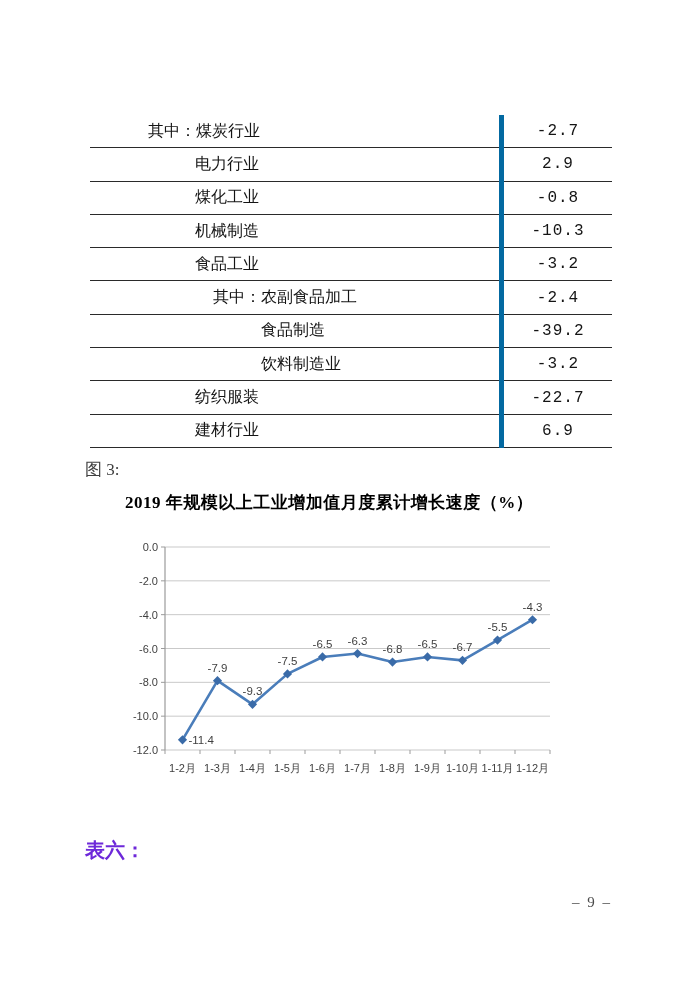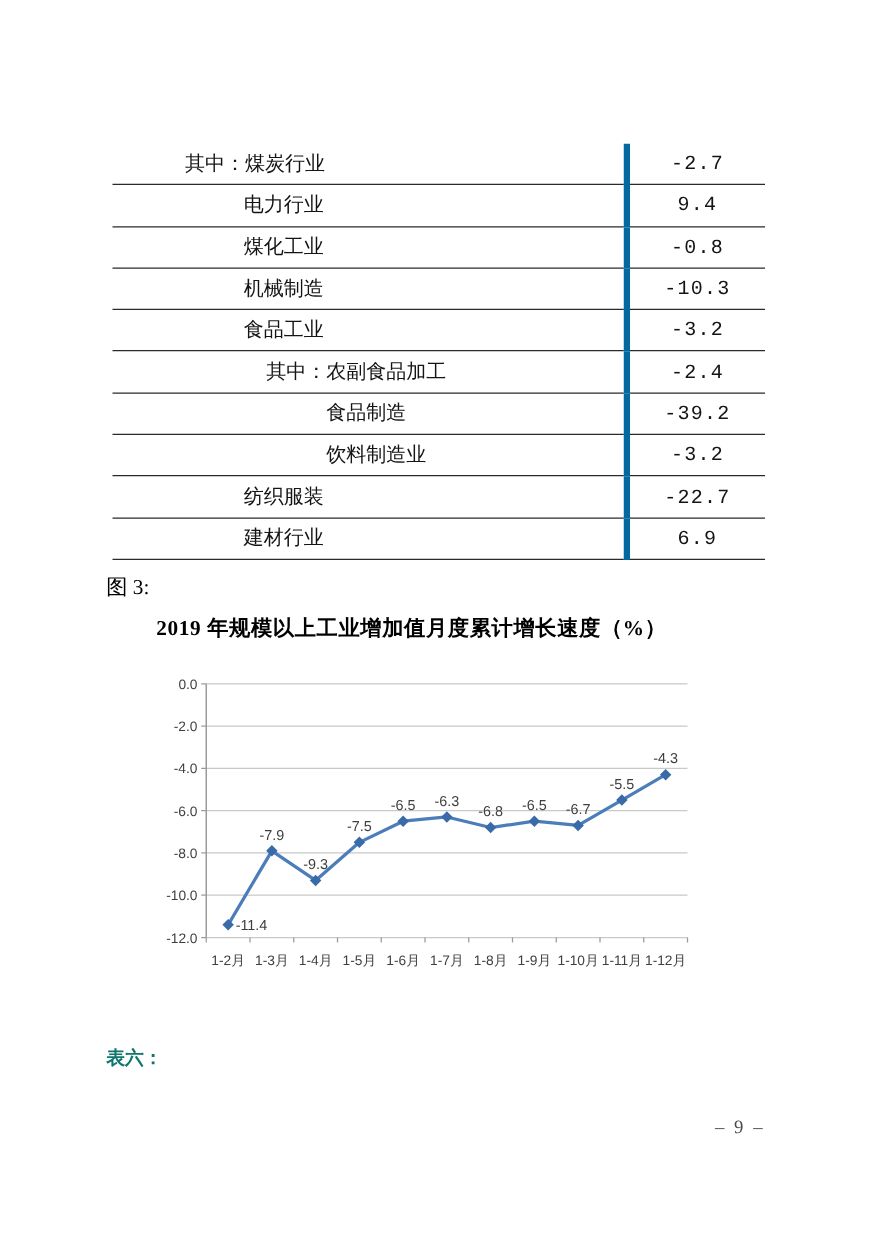--- a/index.html
+++ b/index.html
@@ -17,51 +17,51 @@
     height:32.3px;padding:0;border-bottom:1px solid #2a2a2a;
     white-space:nowrap;overflow:hidden;
   }
   .industry-table td.cell-label{width:351px;border-right:5px solid #0369a1;}
   .industry-table td.cell-value{text-align:center;letter-spacing:1px;font-family:Liberation Mono, monospace;}
   .ind0{padding-left:58px !important;}
   .ind1{padding-left:105px !important;margin-top:11px;}
   .ind2{padding-left:123px !important;}
   .ind3{padding-left:171px !important;}
   .fig-label{
-    position:absolute;left:85px;top:458px;font-size:17px;color:#000000;
+    position:absolute;left:85px;top:458px;font-size:17px;color:#404040;
   }
   .chart-title{
     position:absolute;left:125px;top:491px;width:450px;text-align:left;
     font-weight:bold;font-size:17px;color:#000;letter-spacing:0.5px;
   }
   .chart{position:absolute;left:120px;top:535px;}
   .chart text{font-family:"Liberation Sans","DejaVu Sans",sans-serif;}
   .table6-label{
-    position:absolute;left:85px;top:837px;font-size:15px;font-weight:bold;
-    font-family:Liberation Serif, serif;color:#0f766e;
+    position:absolute;left:85px;top:837px;font-size:20px;font-weight:bold;
+    font-family:Liberation Serif, serif;color:#6d28d9;
   }
   .page-number{
     position:absolute;top:894px;right:88px;font-size:15px;color:#4a4a4a;
     letter-spacing:2px;
   }
 </style>
 </head>
 <body>
 
 <div class="doc-page">
 
   <table class="industry-table">
     <tbody id="industry-tbody">
         <tr>
           <td class="cell-label ind0">其中：煤炭行业</td>
           <td class="cell-value">-2.7</td>
         </tr>
         <tr>
           <td class="cell-label ind1">电力行业</td>
-          <td class="cell-value">9.4</td>
+          <td class="cell-value">2.9</td>
         </tr>
         <tr>
           <td class="cell-label ind1">煤化工业</td>
           <td class="cell-value">-0.8</td>
         </tr>
         <tr>
           <td class="cell-label ind1">机械制造</td>
           <td class="cell-value">-10.3</td>
         </tr>
         <tr>

